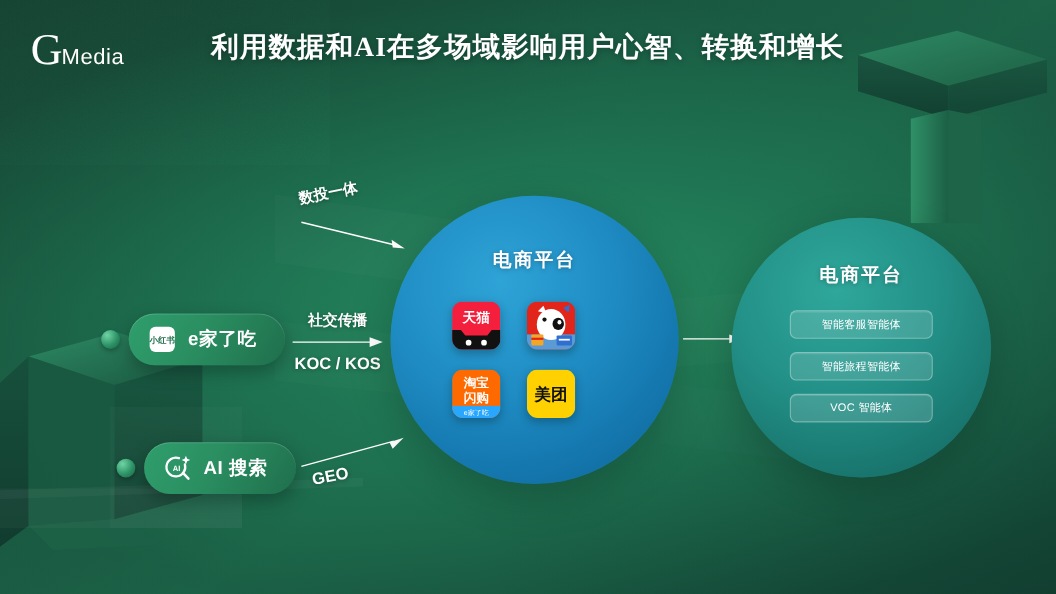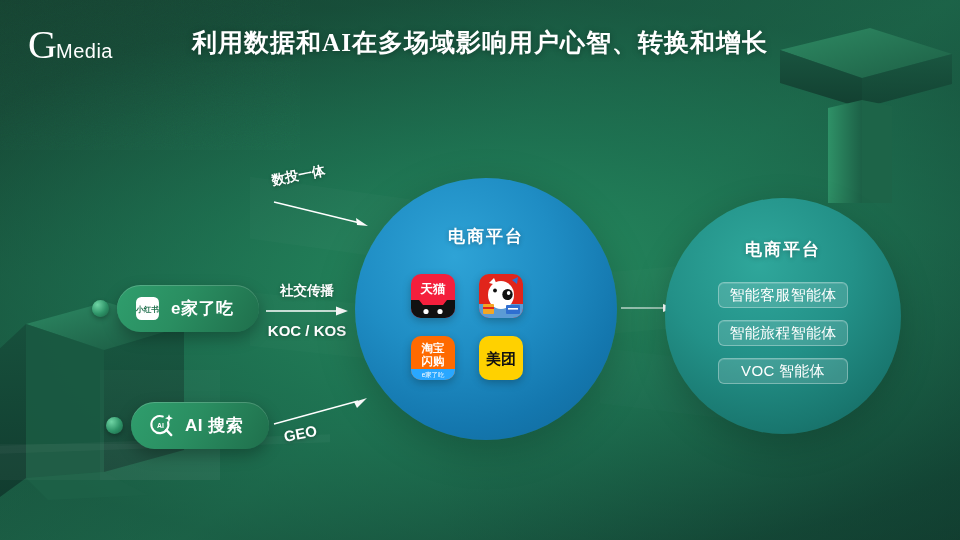--- a/index.html
+++ b/index.html
@@ -77,21 +77,21 @@
           gap:18px 24px;padding:0 56px;}
   .brand{width:44px;height:44px;border-radius:10px;overflow:hidden;position:relative;
          box-shadow:0 3px 8px rgba(0,0,0,.25);}
 
   
   #chips{position:absolute;left:0;right:0;top:84px;display:flex;flex-direction:column;
          align-items:center;gap:12px;}
   .chip{
     width:130px; height:26px; border-radius:6px;
     display:flex;align-items:center;justify-content:center;
-    color:#fff;font-size:15px;letter-spacing:.3px;white-space:nowrap;
+    color:#fff;font-size:10px;letter-spacing:.3px;white-space:nowrap;
     background:rgba(255,255,255,.14);
     border:1px solid rgba(255,255,255,.32);
     box-shadow:inset 0 1px 0 rgba(255,255,255,.14);
     font-family:"Liberation Sans","DejaVu Sans",sans-serif;
   }
   #mid-arrow{position:absolute;left:620px;top:300px;}
 </style>
 </head>
 <body>
 

